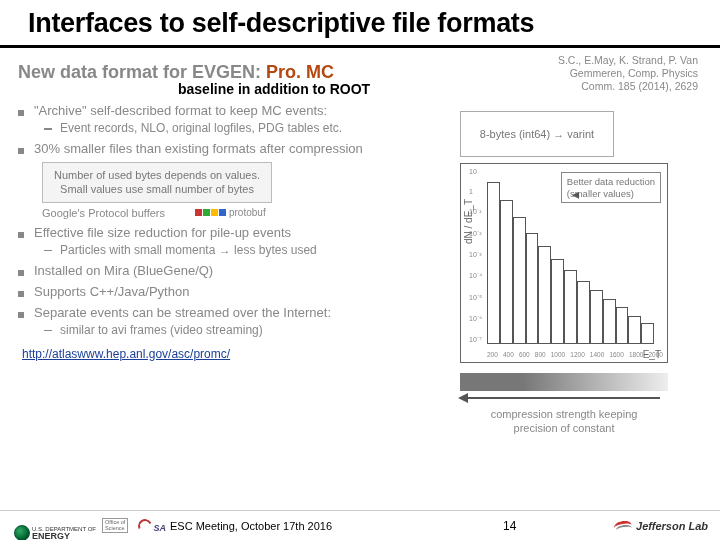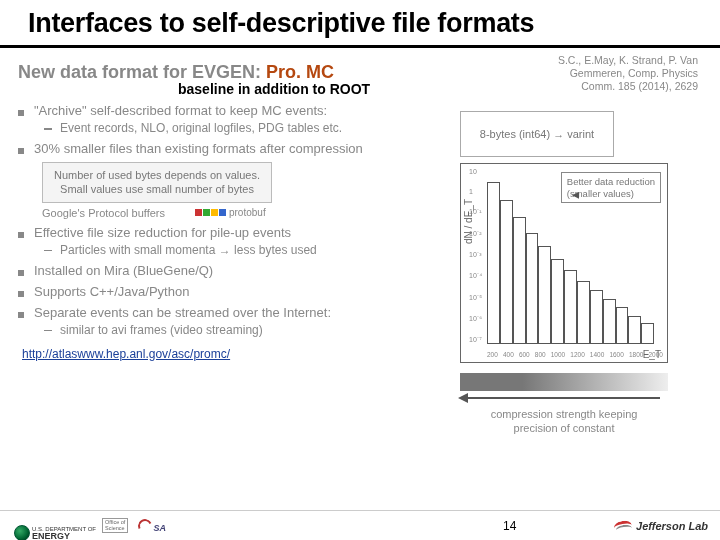--- a/index.html
+++ b/index.html
@@ -211,19 +211,20 @@
       </div>
       <div class="sc-pill">
         <div>Office of</div>
         <div>Science</div>
       </div>
       <div class="jsa">
         <div class="jsa-arc"></div>
         <div class="jsa-text">SA</div>
       </div>
     </div>
+    <div class="footer-center">ESC Meeting, October 17th 2016</div>
     <div class="footer-pagenum">14</div>
     <div class="jlab">
       <div class="jlab-swoosh"></div>
       <div class="jlab-text">Jefferson Lab</div>
     </div>
   </div>
 </div>
 
 </body></html>

